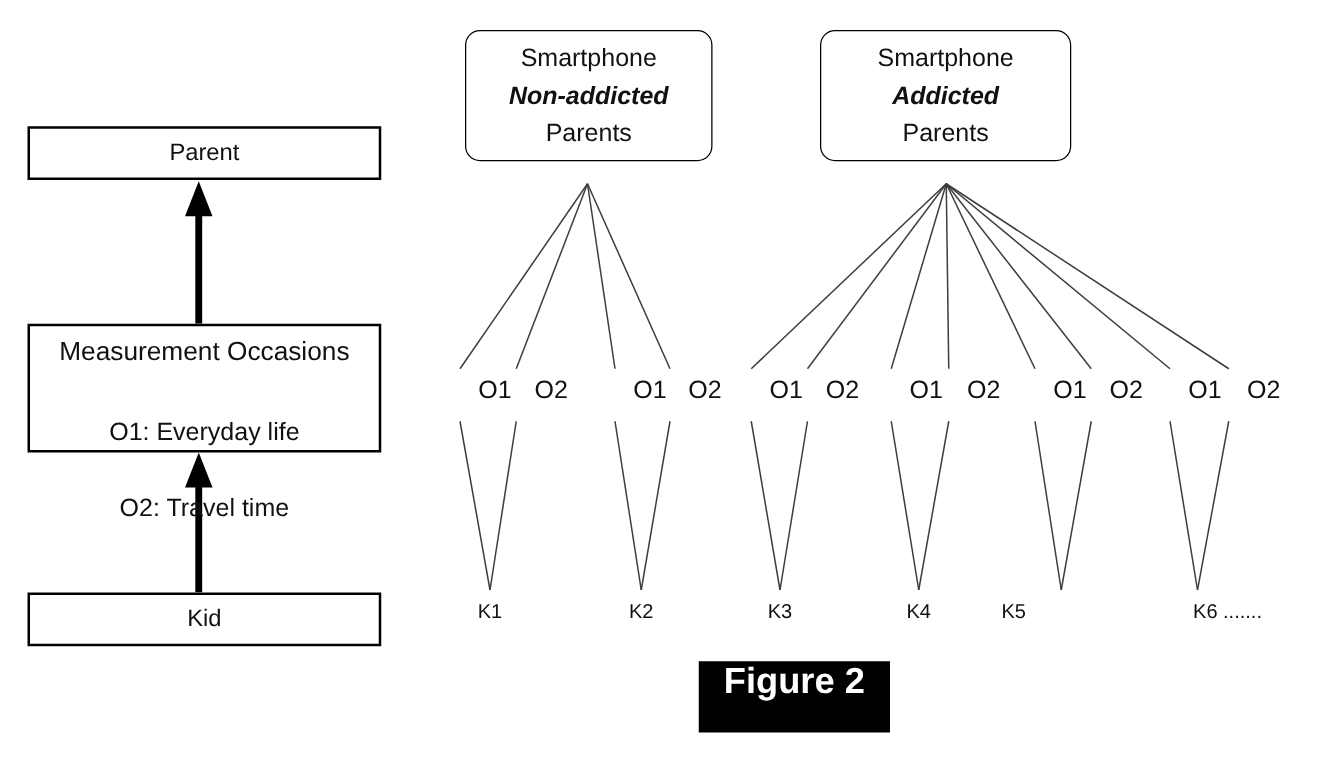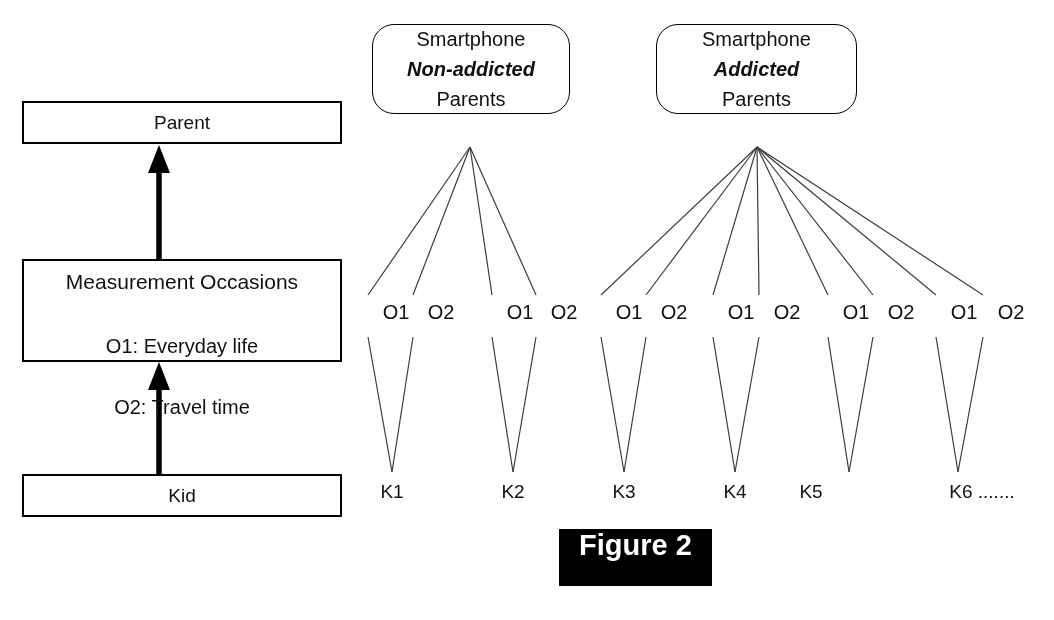--- a/index.html
+++ b/index.html
@@ -18,21 +18,21 @@
     position: absolute;
     left: 0; top: 0;
     width: 1054px; height: 620px;
     pointer-events: none;
   }
 
   
   .flow-box {
     position: absolute;
     left: 22px;
-    width: 320px;
+    width: 283px;
     border: 2px solid #000000;
     background: #ffffff;
     display: flex;
     align-items: center;
     justify-content: center;
     font-size: 19px;
   }
   .flow-box.parent { top: 101px; height: 43px; }
   .flow-box.kid    { top: 474px; height: 43px; }
 
@@ -43,23 +43,23 @@
     padding-top: 7px;
     gap: 40px;
   }
   .measurement .mtitle { font-size: 21px; line-height: 28px; }
   .measurement .msub   { font-size: 20px; line-height: 21px; }
 
   
   .group-box {
     position: absolute;
     top: 24px;
-    height: 90px;
+    height: 105px;
     border: 1.5px solid #000000;
-    border-radius: 22px;
+    border-radius: 12px;
     background: #ffffff;
     display: flex;
     flex-direction: column;
     align-items: center;
     justify-content: center;
     font-size: 20px;
     line-height: 30px;
     text-align: center;
   }
   .group-box.non-addicted { left: 372px; width: 198px; }
@@ -72,21 +72,21 @@
     top: 301px;
     transform: translateX(-50%);
     font-size: 20px;
     white-space: nowrap;
     margin-left: 28px;
   }
   .k-label {
     position: absolute;
     top: 481px;
     transform: translateX(-50%);
-    font-size: 19px;
+    font-size: 16px;
     white-space: nowrap;
   }
 
   
   .caption {
     position: absolute;
     left: 559px; top: 529px;
     width: 153px; height: 57px;
     background: #000000;
     color: #ffffff;

